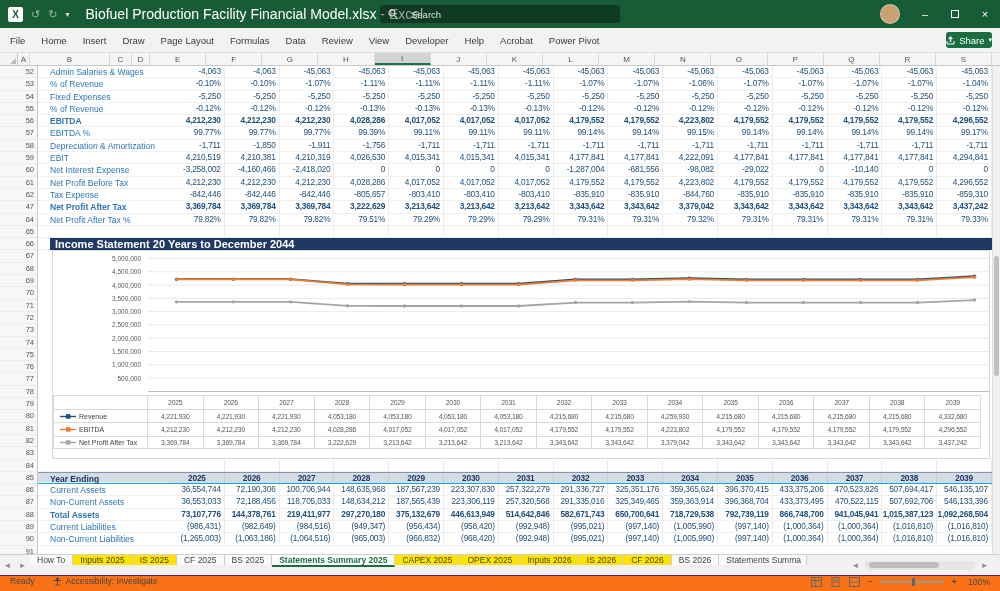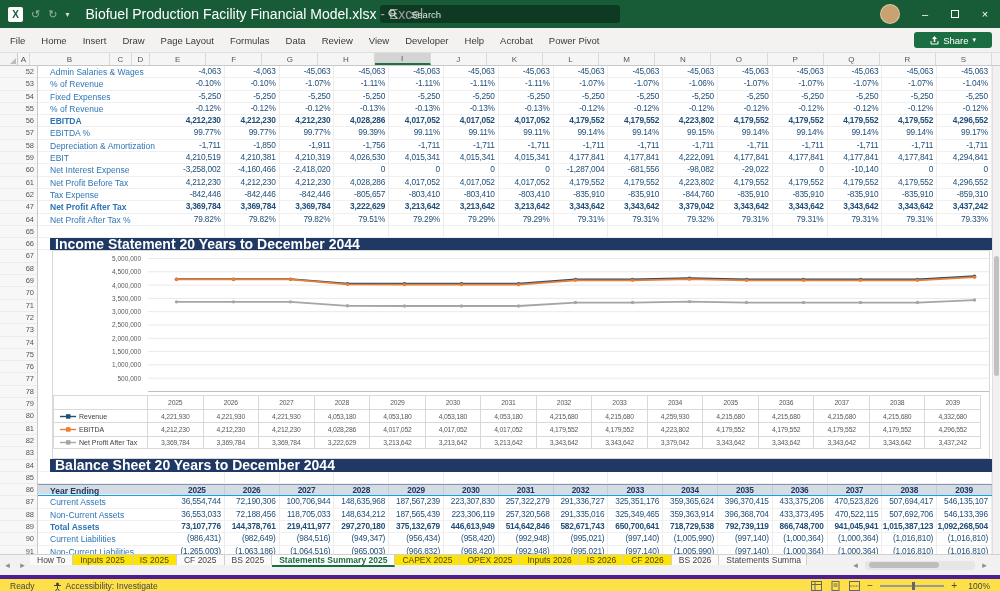--- a/index.html
+++ b/index.html
@@ -21,21 +21,21 @@
   .winctl{margin-left:auto;display:flex;align-items:center;height:100%}
   .avatar{width:20px;height:20px;border-radius:50%;background:#C9A272;margin-right:10px;border:1px solid rgba(255,255,255,.4)}
   .wbtn{width:30px;height:28px;display:flex;align-items:center;justify-content:center;font-size:11px;color:#fff}
   .restore-box{width:8px;height:8px;border:1px solid #fff}
 
   
   .ribbon{height:25px;background:#F3F2F1;display:flex;align-items:center;border-bottom:1px solid #E1DFDD;flex:0 0 25px}
   .rtabs{display:flex;align-items:center;height:100%;padding-left:2px}
   .rtab{font-size:9.5px;color:#3b3a39;padding:0 8px;height:100%;display:flex;align-items:center;cursor:pointer;white-space:nowrap}
   .share{margin-left:auto;margin-right:8px;background:#1B6E41;color:#fff;border-radius:3px;height:16px;
-    display:flex;align-items:center;gap:4px;padding:0 16px;font-size:9.5px;cursor:pointer}
+    display:flex;align-items:center;gap:4px;padding:0 0;font-size:9.5px;cursor:pointer}
   .share .caret{font-size:7px}
 
   
   .colheaders{height:13px;display:flex;background:#F5F5F5;border-bottom:1px solid #C9C9C9;flex:0 0 13px}
   .corner{width:18px;height:100%;background:#F3F3F3;border-right:1px solid #C9C9C9;position:relative}
   .corner::after{content:"";position:absolute;right:1px;bottom:1px;border-left:6px solid transparent;border-bottom:6px solid #BDBDBD}
   .chcols{flex:1;display:flex}
   .chspacer{width:8px;background:#F3F3F3}
   .colh{font-size:8px;color:#555;display:flex;align-items:center;justify-content:center;
     border-right:1px solid #D9D9D9;height:100%}
@@ -50,21 +50,21 @@
   .cells{flex:1;overflow:hidden}
   .vscrollbar{width:8px;background:#F1F1F1;border-left:1px solid #E0E0E0;position:relative}
   .vthumb{position:absolute;left:1px;top:190px;width:5px;height:120px;background:#C1C1C1;border-radius:3px}
 
   .row{display:flex;height:12.3px}
   .cellA{width:12px;height:100%;border-bottom:1px solid #F0F0F0}
   .rlabel{width:120px;font-size:8.5px;color:#2E75B6;line-height:12.3px;white-space:nowrap;overflow:visible;border-bottom:1px solid #F0F0F0}
   .cell{flex:1;font-size:8.3px;letter-spacing:-.2px;color:#1F4E79;text-align:right;padding-right:3px;
     line-height:11.8px;border-right:1px solid #EDEDED;border-bottom:1px solid #F0F0F0;white-space:nowrap;overflow:hidden}
   .boldrow .cell,.boldrow .rlabel{font-weight:bold}
-  .row.band .bandtext{flex:1;background:#1F3864;color:#fff;font-weight:bold;font-size:14px;line-height:12.3px;padding-left:5px}
+  .row.band .bandtext{flex:1;background:#1F3864;color:#fff;font-weight:bold;font-size:11px;line-height:12.3px;padding-left:5px}
   .yearrow{background:#D6DCE4;border-top:1px solid #8496B0;border-bottom:1px solid #0ea5e9}
   .yearrow .rlabel{color:#1F3864;font-weight:bold}
   .yearrow .cell{color:#1F3864;font-weight:bold;text-align:center;padding-right:0;border-right:1px solid #C3CCD9;border-bottom:none}
 
   
   .chartwrap{height:209px;margin-left:14px;margin-right:2px;background:#fff;border:1px solid #D9D9D9;overflow:hidden}
   .plot{position:relative;height:142px}
   .ylab{position:absolute;width:88px;text-align:right;font-size:6.5px;color:#595959}
   .plotsvg{position:absolute;left:95px;top:7px}
   .ctable{display:flex;flex-direction:column;margin:2px 8px 0 0}
@@ -82,21 +82,21 @@
   .stab{padding:0 7px;font-size:8.5px;color:#444;border-right:1px solid #CFCFCF;display:flex;align-items:center;
     background:#FAFAFA;white-space:nowrap;cursor:pointer}
   .stab.yellow{background:#FFE400}
   .stab.active{background:#fff;color:#1B6E41;font-weight:bold;border-bottom:2px solid #1B6E41}
   .stab.clip{max-width:88px;overflow:hidden}
   .hscroll{margin-left:auto;display:flex;align-items:center;padding-right:8px;gap:2px}
   .htrack{width:110px;height:9px;background:#E6E6E6;border-radius:4px;position:relative}
   .hthumb{position:absolute;left:4px;top:1.5px;width:70px;height:6px;background:#BDBDBD;border-radius:3px}
 
   
-  .statusbar{height:16px;background:#fde047;border-top:4px solid #4c1d95;display:flex;align-items:flex-end;
+  .statusbar{height:16px;background:#f97316;border-top:1px solid #4c1d95;display:flex;align-items:flex-start;
     font-size:8.5px;color:#444;flex:0 0 16px}
   .sready{margin-left:10px}
   .acc{margin-left:18px;display:flex;align-items:center;gap:4px;cursor:pointer}
   .sright{margin-left:auto;display:flex;align-items:center;gap:7px;padding-right:10px}
   .vicon{width:12px;height:11px;display:flex;align-items:center;justify-content:center}
   .zminus,.zplus{font-size:10px;color:#444;cursor:pointer}
   .ztrack{width:64px;height:2px;background:#999;position:relative}
   .zthumb{position:absolute;left:50%;top:-3px;width:3px;height:8px;background:#666}
   .zoomtxt{min-width:26px;text-align:right}
 </style>
@@ -656,24 +656,20 @@
               <div class="cval">3,343,642</div>
               <div class="cval">3,379,042</div>
               <div class="cval">3,343,642</div>
               <div class="cval">3,343,642</div>
               <div class="cval">3,343,642</div>
               <div class="cval">3,343,642</div>
               <div class="cval">3,437,242</div>
             </div>
           </div>
         </div>
-        <div class="row band">
-          <div class="cellA"></div>
-          <div class="bandtext">Balance Sheet 20 Years to December 2044</div>
-        </div>
         <div class="row">
           <div class="cellA"></div>
           <div class="rlabel"></div>
           <div class="cell"></div>
           <div class="cell"></div>
           <div class="cell"></div>
           <div class="cell"></div>
           <div class="cell"></div>
           <div class="cell"></div>
           <div class="cell"></div>

